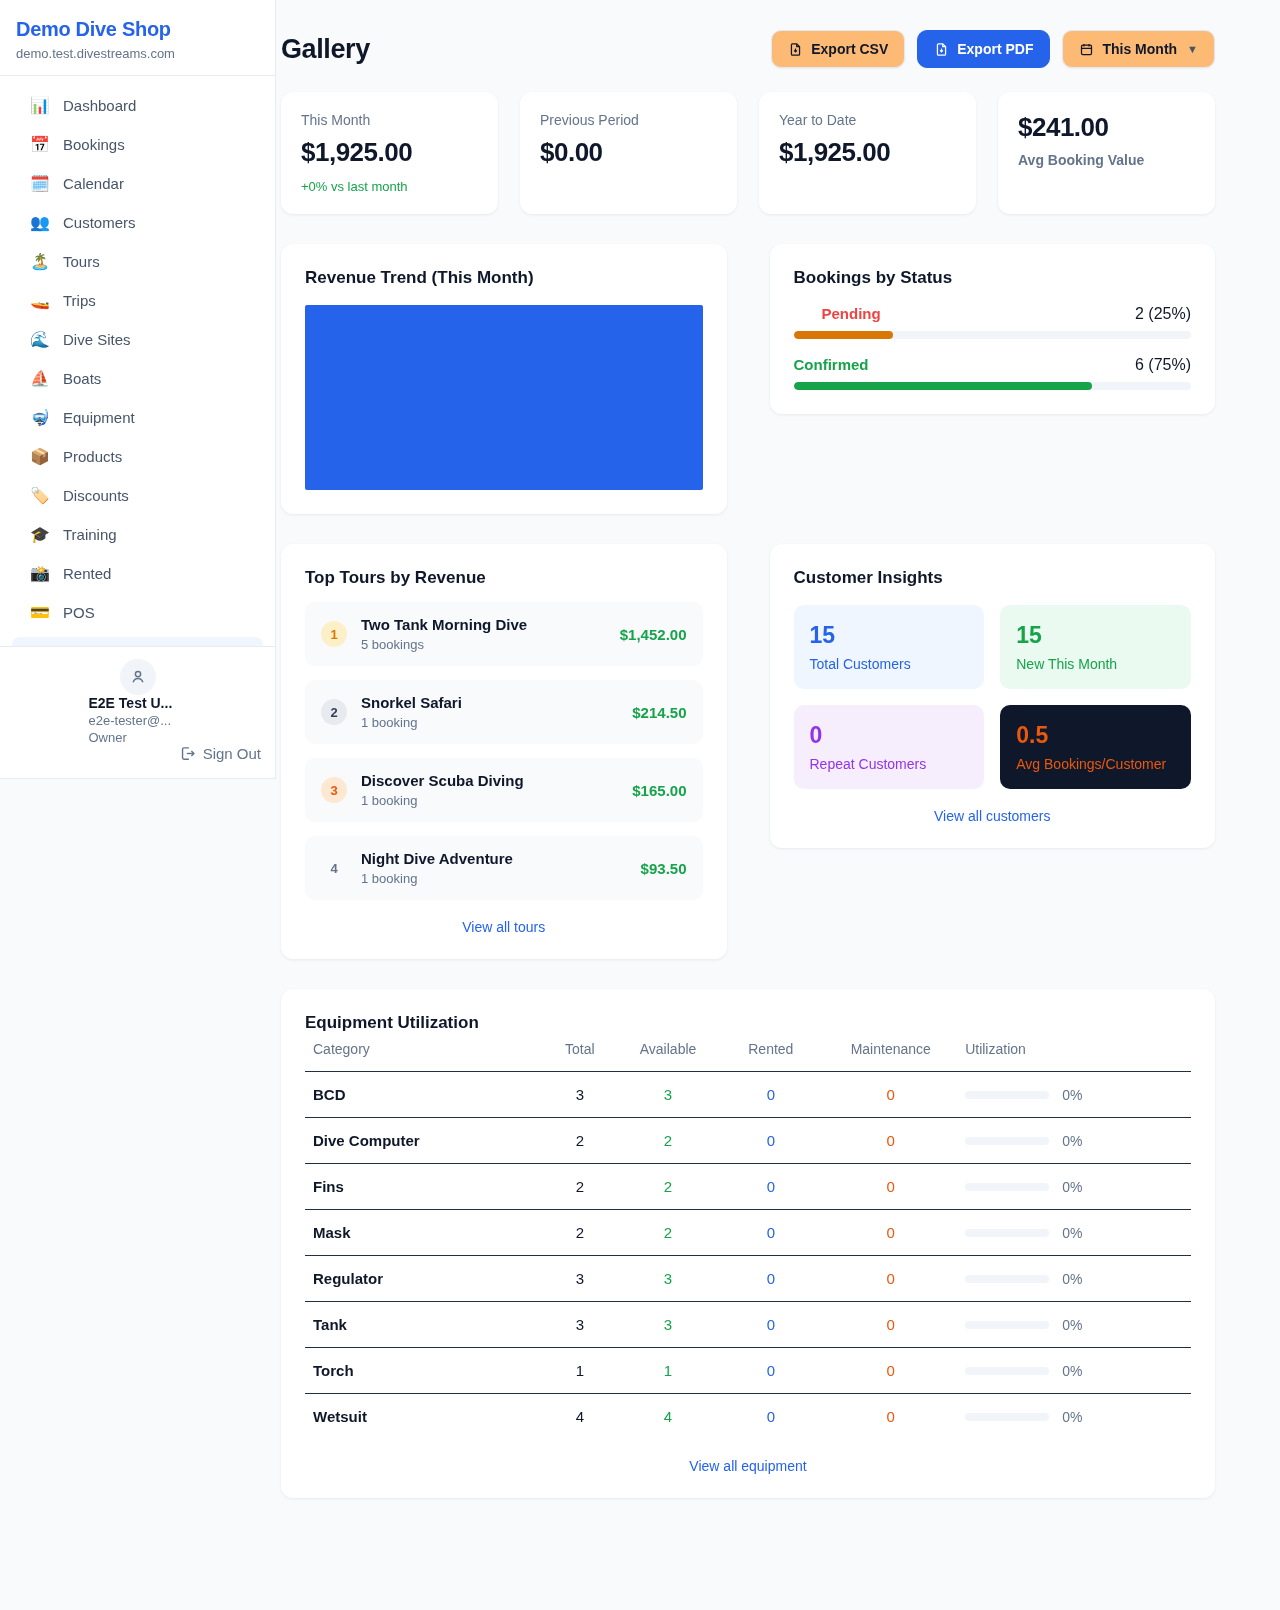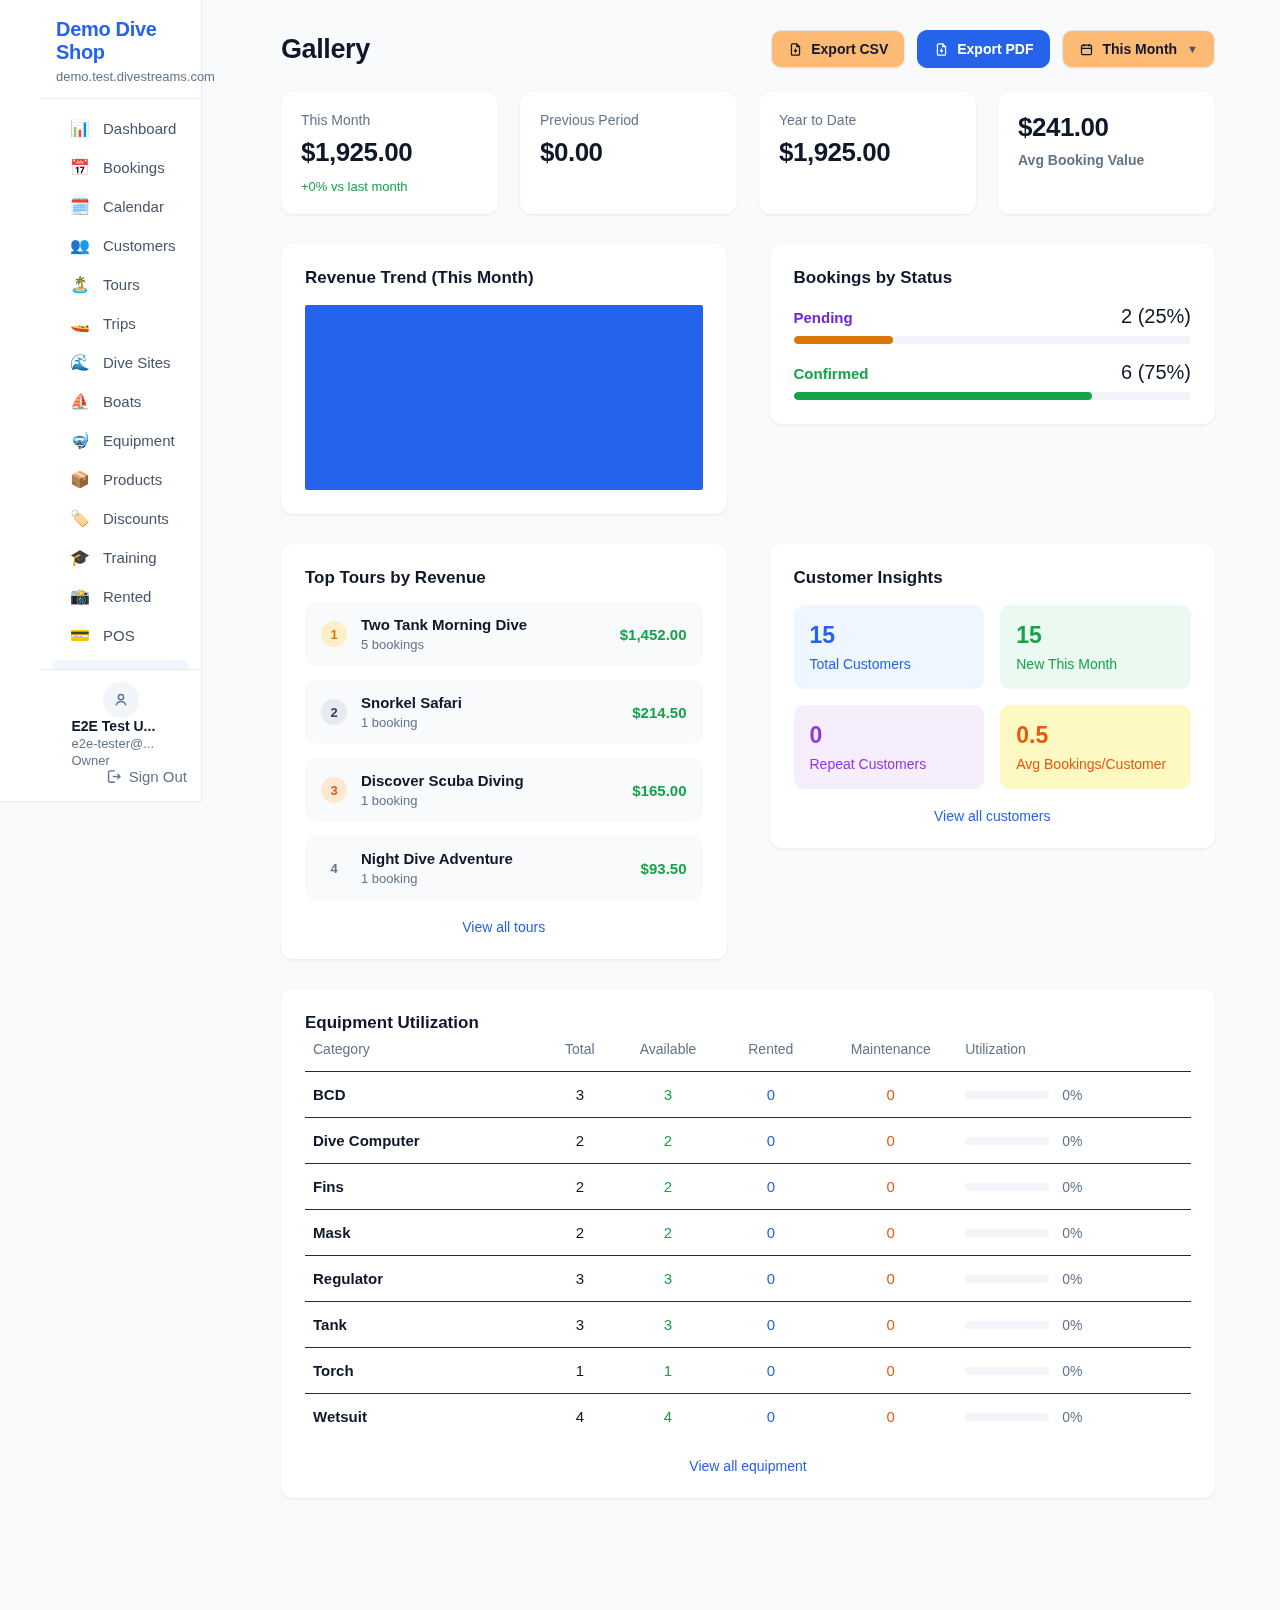--- a/index.html
+++ b/index.html
@@ -1,21 +1,21 @@
 <!DOCTYPE html>
 <html><head>
 <meta charset="utf-8">
 <style>
   * { margin:0; padding:0; box-sizing:border-box; }
   html,body { width:1280px; background:#f8fafc; font-family:"Liberation Sans", sans-serif; color:#0f172a; }
   body { position:relative; min-height:1610px; }
 
   
-  .sidebar { position:absolute; top:0; left:0; width:202px; background:#fff;
-             border-right:1px solid #e8ecf1; border-bottom:1px solid #e8ecf1;padding-left:40px; }
+  .sidebar { position:absolute; top:0; left:0; width:276px; background:#fff;
+             border-right:1px solid #e8ecf1; border-bottom:1px solid #e8ecf1; }
   .brand { padding:18px 16px 14px; border-bottom:1px solid #e8ecf1; }
   .brand-title { color:#2563eb; font-size:20px; font-weight:800; letter-spacing:-0.3px; }
   .brand-domain { color:#64748b; font-size:13px; margin-top:5px; }
   .nav { padding:10px 0 0; }
   .nav-item { display:flex; align-items:center; gap:13px; padding:10px 12px 10px 30px;
               font-size:15px; color:#475569; cursor:pointer; }
   .nav-icon { width:20px; font-size:16px; text-align:center; flex:0 0 20px; }
   .nav-active-partial { height:9px; margin:5px 12px 0; background:#eff6ff; border-radius:8px 8px 0 0; }
   .side-footer { border-top:1px solid #e8ecf1; padding:12px 14px 16px; display:flex; align-items:center;flex-direction:column; }
   .avatar { width:36px; height:36px; border-radius:50%; background:#f1f5f9; display:flex;
@@ -51,23 +51,23 @@
 
   
   .row2 { display:grid; grid-template-columns:1fr 1fr; gap:43px; align-items:start; margin-bottom:30px; }
   .panel { padding:24px; }
   .panel-title { font-size:17px; font-weight:700; }
   .revenue-chart { margin-top:17px; height:185px; background:#2563eb; border-radius:2px; }
 
   .status-row { margin-top:17px; }
   .status-head { display:flex; justify-content:space-between; align-items:baseline; margin-bottom:8px; }
   .status-name { font-size:15px; font-weight:700; }
-  .status-name.pending { color:#6d28d9; }
+  .status-name.pending { color:#ef4444;margin-left:28px; }
   .status-name.confirmed { color:#16a34a; }
-  .status-value { font-size:20px; color:#0f172a; }
+  .status-value { font-size:16px; color:#0f172a; }
   .track { height:8px; background:#f1f5f9; border-radius:4px; overflow:hidden; }
   .fill { height:100%; border-radius:4px; }
   .fill.pending { background:#d97706; }
   .fill.confirmed { background:#16a34a; }
 
   
   .tour-row { display:flex; align-items:center; background:#f8fafc; border-radius:10px;
               padding:12px 16px; margin-top:14px; min-height:64px; }
   .rank { width:26px; height:26px; border-radius:50%; display:flex; align-items:center;
           justify-content:center; font-size:13px; font-weight:700; margin-right:14px; flex:0 0 26px; }
@@ -81,21 +81,21 @@
   .link { display:block; text-align:center; color:#2563eb; font-size:14px; margin-top:19px;
           text-decoration:none; cursor:pointer; }
 
   .insight-grid { display:grid; grid-template-columns:1fr 1fr; gap:16px; margin-top:17px; }
   .insight { border-radius:10px; padding:17px 16px; }
   .insight-num { font-size:23px; font-weight:800; }
   .insight-lbl { font-size:14px; font-weight:500; margin-top:7px; }
   .ins-blue   { background:#eff6ff; } .ins-blue .insight-num, .ins-blue .insight-lbl { color:#2563eb; }
   .ins-green  { background:#eafaf1; } .ins-green .insight-num, .ins-green .insight-lbl { color:#16a34a; }
   .ins-purple { background:#f6edfd; } .ins-purple .insight-num, .ins-purple .insight-lbl { color:#9333ea; }
-  .ins-orange { background:#fef9c3; } .ins-orange .insight-num, .ins-orange .insight-lbl { color:#ea580c; }
+  .ins-orange { background:#0f172a; } .ins-orange .insight-num, .ins-orange .insight-lbl { color:#ea580c; }
 
   
   .equip { margin-bottom:0; }
   table { width:100%; border-collapse:collapse; }
   th { font-size:14px; color:#64748b; font-weight:400; text-align:center;
        padding:8px 8px 14px; border-bottom:1px solid #222f3f; }
   td { font-size:15px; text-align:center; padding:14px 8px; border-bottom:1px solid #222f3f; }
   tr:last-child td { border-bottom:none; }
   th.c-cat  { text-align:left; width:245px; }
   th.c-util { text-align:left; width:240px; }

